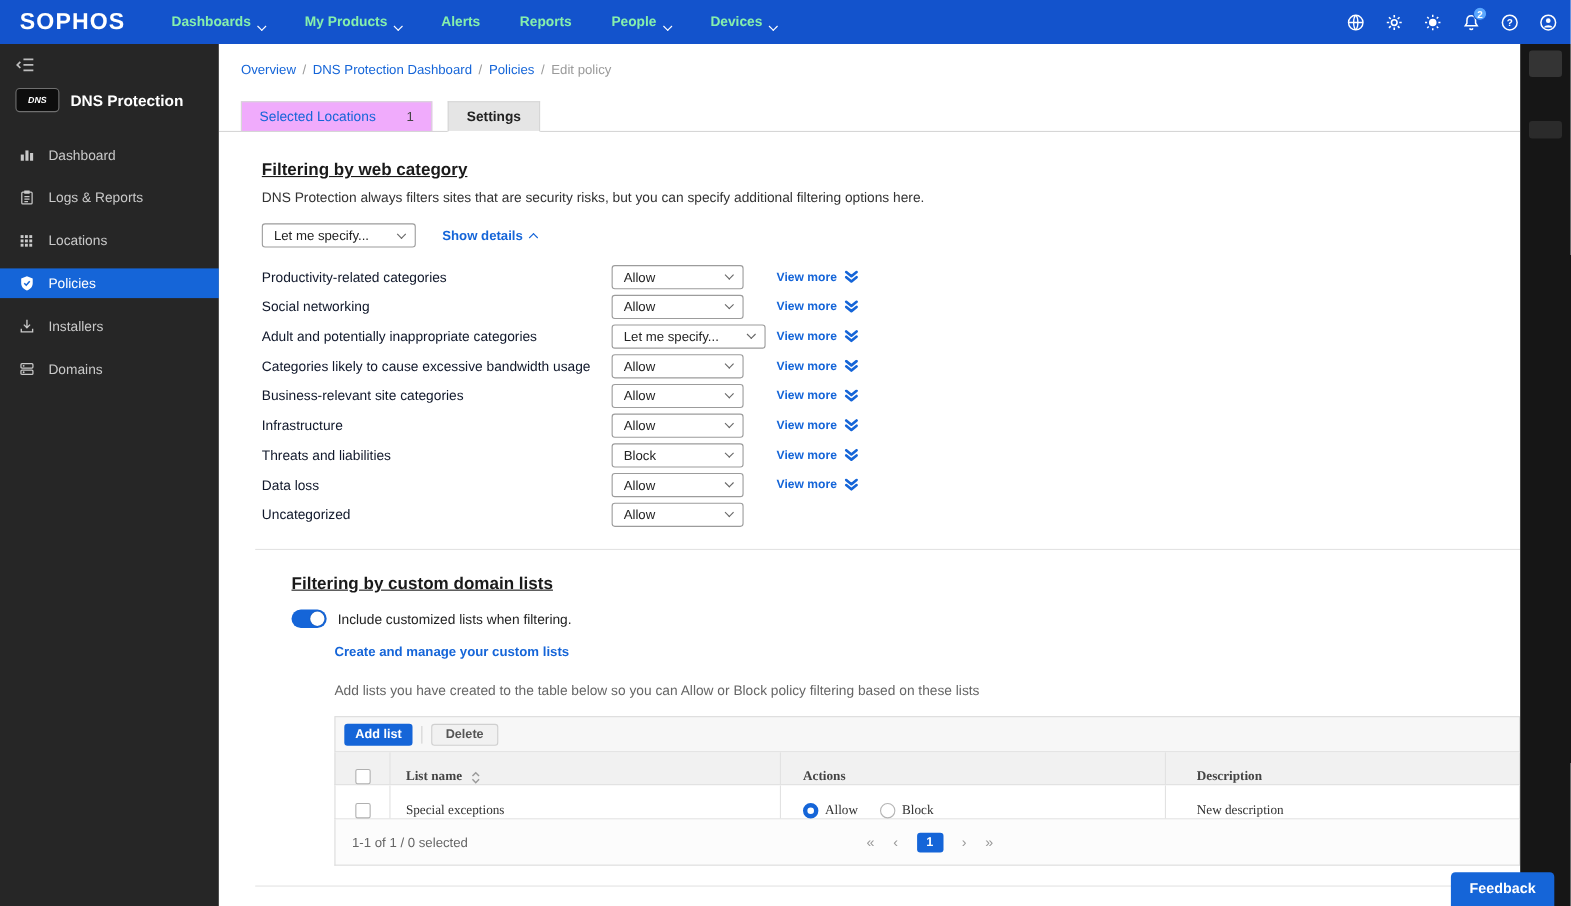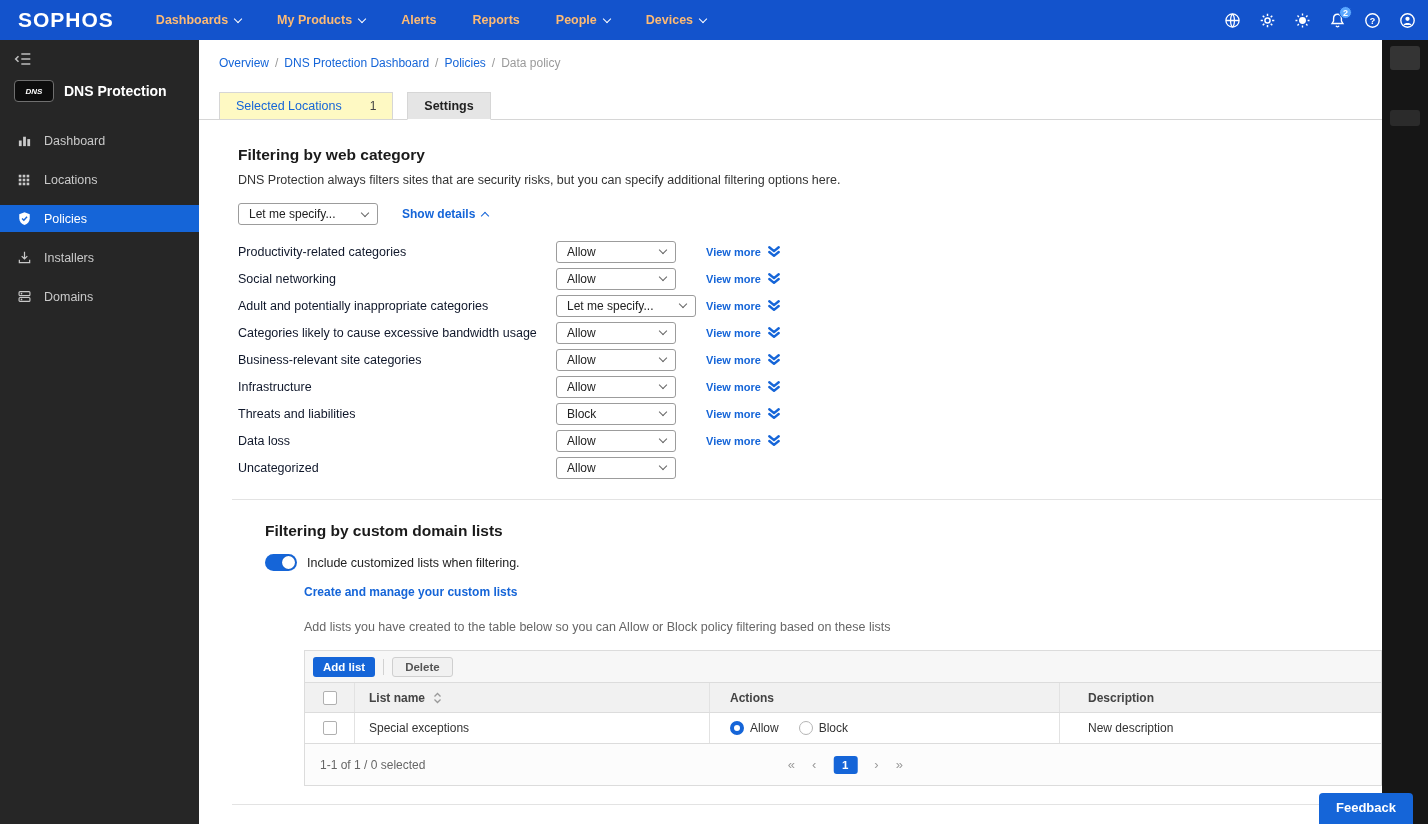--- a/index.html
+++ b/index.html
@@ -3,21 +3,21 @@
 <meta charset="utf-8">
 <style>
   * { box-sizing: border-box; }
   body { margin:0; font-family:"Liberation Sans", sans-serif; background:#fff; }
   .screen { position:relative; width:1428px; height:824px; overflow:hidden; background:#fff; }
 
   
   .topbar { position:absolute; top:0; left:0; width:100%; height:40px; background:#1353cc; display:flex; align-items:center; z-index:5; }
   .brand { color:#fff; font-weight:bold; font-size:21px; letter-spacing:1px; margin-left:18px; cursor:pointer; }
   .topnav { display:flex; margin-left:42px; gap:36px; }
-  .nav-item { color:#fdba74; font-size:12.5px; font-weight:600; display:flex; align-items:center; gap:7px; cursor:pointer; white-space:nowrap; }
+  .nav-item { color:#86efac; font-size:12.5px; font-weight:600; display:flex; align-items:flex-end; gap:7px; cursor:pointer; white-space:nowrap; }
   .caret { width:6px; height:6px; border-right:1.6px solid #fff; border-bottom:1.6px solid #fff; transform:rotate(45deg); margin-top:-3px; }
   .top-icons { margin-left:auto; display:flex; align-items:center; gap:17px; margin-right:12px; }
   .ticon { width:18px; height:18px; position:relative; display:flex; align-items:center; justify-content:center; cursor:pointer; }
   .bell-badge { position:absolute; top:-5px; right:-6px; min-width:13px; height:13px; border-radius:7px; background:#5aa7ff; color:#fff; font-size:9px; font-weight:bold; display:flex; align-items:center; justify-content:center; border:1.5px solid #1353cc; padding:0 2px; }
 
   
   .sidebar { position:absolute; top:40px; left:0; width:199px; bottom:0; background:#262626; }
   .collapse { margin:10px 0 2px 14px; width:18px; height:18px; cursor:pointer; }
   .product { display:flex; align-items:center; gap:10px; padding:10px 14px 13px; }
   .dns-badge { width:40px; height:22px; background:#0d0d0d; border:1px solid #6f6f6f; border-radius:4px; color:#fff; font-size:8px; font-weight:bold; font-style:italic; display:flex; align-items:center; justify-content:center; }
@@ -34,26 +34,26 @@
   
   .main { position:absolute; top:40px; left:199px; right:46px; bottom:0; background:#fff; overflow:hidden; }
 
   .breadcrumb { margin:16px 0 0 20px; font-size:12px; }
   .crumb-link { color:#1565d8; cursor:pointer; }
   .crumb-sep { margin:0 6px; color:#9a9a9a; }
   .crumb-current { color:#9a9a9a; }
 
   .tabrow { display:flex; align-items:flex-end; margin-top:21px; padding-left:20px; border-bottom:1px solid #d6d6d6; height:29px; }
   .tab { height:28px; display:flex; align-items:center; padding:0 16px; border:1px solid #d6d6d6; margin-bottom:-1px; font-size:12.5px; cursor:pointer; white-space:nowrap; }
-  .tab-inactive { background:#fef9c3; color:#1565d8; }
+  .tab-inactive { background:#f0abfc; color:#1565d8; }
   .tab-count { color:#444; margin-left:28px; font-size:12px; }
   .tab-active { background:#e5e5e5; border-bottom-color:#fff; color:#222; font-weight:bold; margin-left:14px; }
 
   .section { padding:26px 0 0 39px; }
-  .sec-title { font-size:15.5px; font-weight:bold; color:#1a1a1a; margin:0 0 9px; }
+  .sec-title { font-size:15.5px; font-weight:bold; color:#1a1a1a; margin:0 0 9px;text-decoration:underline; }
   .sec-desc { font-size:12.5px; color:#333; margin:0 0 16px; }
 
   .mode-row { display:flex; align-items:center; gap:24px; margin-bottom:13px; }
   .select { height:22px; border:1px solid #9c9c9c; border-radius:3px; background:#fff; display:flex; align-items:center; justify-content:space-between; padding:0 9px 0 10px; font-size:12px; color:#222; cursor:pointer; width:120px; }
   .select.wide { width:140px; }
   .sel-caret { width:6px; height:6px; border-right:1.4px solid #666; border-bottom:1.4px solid #666; transform:rotate(45deg); margin-top:-3px; flex:none; margin-left:8px; }
   .show-details { color:#1565d8; font-size:12px; font-weight:bold; display:flex; align-items:center; gap:7px; cursor:pointer; }
   .chev-up { width:6px; height:6px; border-left:1.7px solid #1565d8; border-top:1.7px solid #1565d8; transform:rotate(45deg); margin-top:3px; }
 
   .cat-row { display:flex; align-items:center; height:27px; }
@@ -73,21 +73,21 @@
   .helper { margin:20px 0 0 39px; font-size:12.5px; color:#666; }
 
   .listtable { margin:16px 0 0 39px; }
   .tbl-toolbar { display:flex; align-items:center; height:33px; background:#f7f7f7; border:1px solid #dcdcdc; padding-left:8px; }
   .btn-add { background:#1565d8; color:#fff; font-size:11.5px; font-weight:bold; padding:4px 10px; border-radius:3px; border:none; cursor:pointer; font-family:inherit; }
   .toolbar-sep { width:1px; height:16px; background:#d2d2d2; margin:0 8px; }
   .btn-delete { background:#f1f1f1; color:#555; font-size:11.5px; font-weight:bold; padding:3px 12px; border-radius:3px; border:1px solid #cfcfcf; cursor:pointer; font-family:inherit; }
   .tbl-head, .tbl-row { display:flex; border:1px solid #dcdcdc; border-top:none; }
   .tbl-head { background:#f1f1f1; height:30px; }
   .tbl-row { background:#fff; height:31px; }
-  .cell { display:flex; align-items:center; font-size:12px; color:#333; }
+  .cell { display:flex; align-items:flex-end; font-size:12px; color:#333;font-family:Liberation Serif, serif; }
   .tbl-head .cell { font-weight:bold; color:#444; }
   .c-check { width:49px; justify-content:center; }
   .c-name { width:355px; padding-left:14px; border-left:1px solid #e2e2e2; }
   .c-actions { width:350px; padding-left:20px; border-left:1px solid #e2e2e2; }
   .c-desc { flex:1; padding-left:28px; border-left:1px solid #e2e2e2; }
   .checkbox { width:14px; height:14px; border:1px solid #b0b0b0; border-radius:2px; background:#fff; cursor:pointer; }
   .sort-icon { margin-left:8px; display:flex; }
   .radio { width:14px; height:14px; border-radius:50%; background:#fff; cursor:pointer; flex:none; }
   .radio.sel { border:4.5px solid #1565d8; }
   .radio.unsel { border:1.5px solid #b5b5b5; }
@@ -191,20 +191,30 @@
             <svg width="15" height="15" viewBox="0 0 16 16" fill="currentColor">
               <rect x="2" y="8" width="3" height="6"></rect>
               <rect x="6.5" y="4" width="3" height="10"></rect>
               <rect x="11" y="6.5" width="3" height="7.5"></rect>
             </svg>
           </span>
         <span>Dashboard</span>
       </div>
       <div class="side-item">
         <span class="side-icon">
+            <svg width="15" height="15" viewBox="0 0 16 16" fill="none" stroke="currentColor" stroke-width="1.2">
+              <rect x="3" y="2.8" width="10" height="11.5" rx="1"></rect>
+              <path d="M6 1.8h4v2H6z" fill="currentColor"></path>
+              <path d="M5.5 7.2h5M5.5 9.6h5M5.5 12h3.5"></path>
+            </svg>
+          </span>
+        <span>Logs &amp; Reports</span>
+      </div>
+      <div class="side-item">
+        <span class="side-icon">
             <svg width="14" height="14" viewBox="0 0 16 16" fill="currentColor">
               <rect x="2" y="2" width="3" height="3"></rect>
               <rect x="6.5" y="2" width="3" height="3"></rect>
               <rect x="11" y="2" width="3" height="3"></rect>
               <rect x="2" y="6.5" width="3" height="3"></rect>
               <rect x="6.5" y="6.5" width="3" height="3"></rect>
               <rect x="11" y="6.5" width="3" height="3"></rect>
               <rect x="2" y="11" width="3" height="3"></rect>
               <rect x="6.5" y="11" width="3" height="3"></rect>
               <rect x="11" y="11" width="3" height="3"></rect>
@@ -245,21 +255,21 @@
   </aside>
 
   <div class="rightbar">
     <div class="rb-thumb"></div>
     <div class="rb-thumb2"></div>
   </div>
 
   <main class="main">
 
     <div class="breadcrumb">
-      <span class="crumb-link">Overview</span><span class="crumb-sep">/</span><span class="crumb-link">DNS Protection Dashboard</span><span class="crumb-sep">/</span><span class="crumb-link">Policies</span><span class="crumb-sep">/</span><span class="crumb-current">Data policy</span>
+      <span class="crumb-link">Overview</span><span class="crumb-sep">/</span><span class="crumb-link">DNS Protection Dashboard</span><span class="crumb-sep">/</span><span class="crumb-link">Policies</span><span class="crumb-sep">/</span><span class="crumb-current">Edit policy</span>
     </div>
 
     <div class="tabrow">
       <div class="tab tab-inactive">
         <span>Selected Locations</span>
         <span class="tab-count">1</span>
       </div>
       <div class="tab tab-active">
         <span>Settings</span>
       </div>

